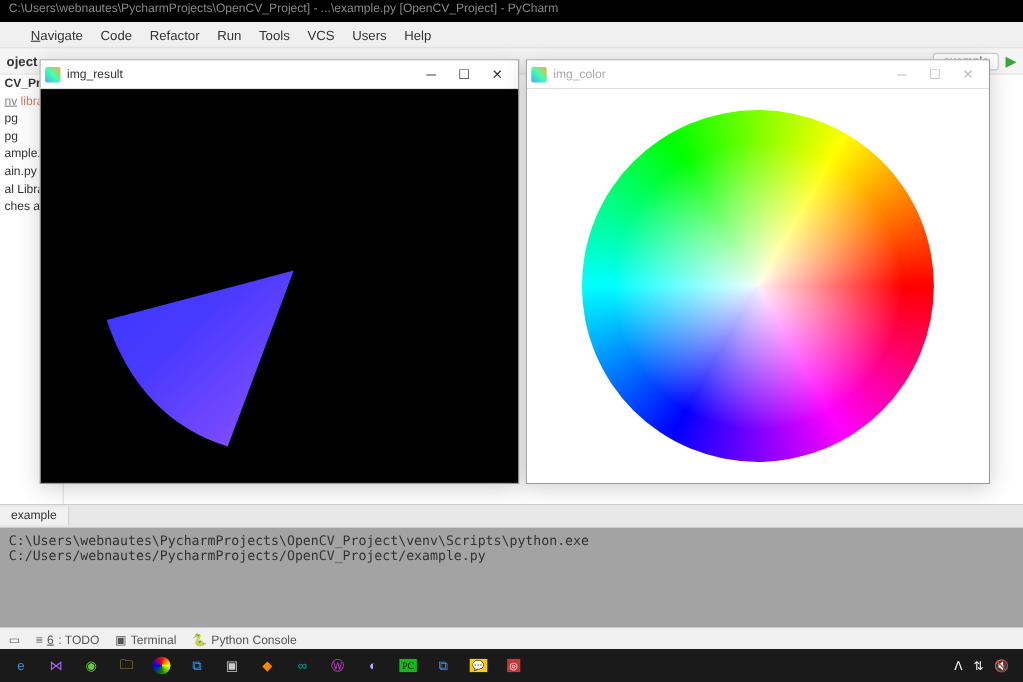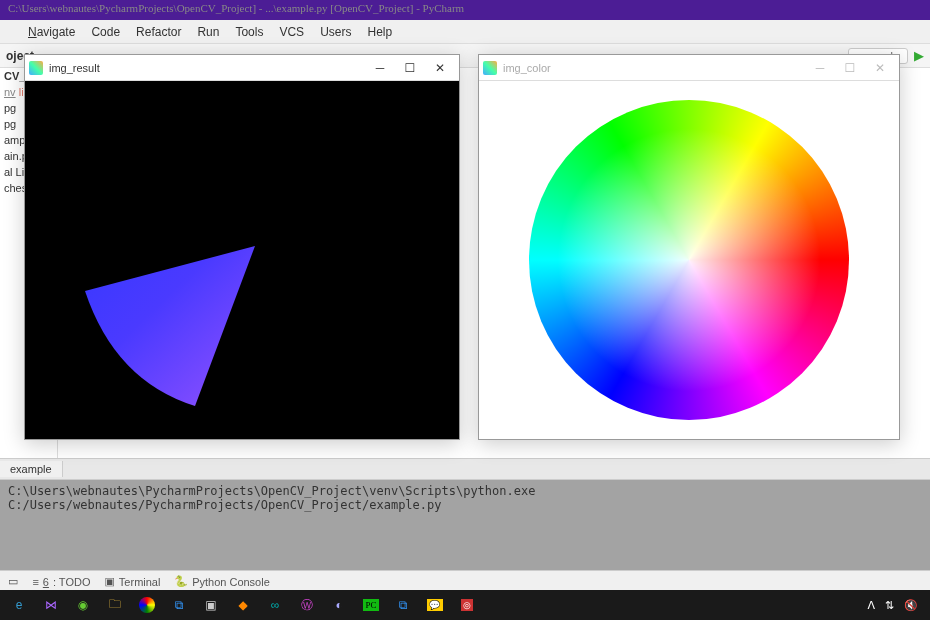--- a/index.html
+++ b/index.html
@@ -1,17 +1,17 @@
 <!DOCTYPE html>
 <html><head>
   <meta charset="utf-8">
   <style>
     * { margin: 0; padding: 0; box-sizing: border-box; }
     body { width: 930px; height: 620px; font-family: 'Segoe UI', Tahoma, sans-serif; font-size: 12px; background: #f0f0f0; overflow: hidden; position: relative; }
-    .titlebar { height: 20px; background: #4c1d95; color: #888; padding: 2px 8px; font-size: 11px; font-family: Liberation Serif, serif; }
+    .titlebar { height: 20px; background: #000000; color: #888; padding: 2px 8px; font-size: 11px; }
     .menubar { height: 24px; background: #f0f0f0; border-bottom: 1px solid #ddd; display: flex; align-items: center; padding: 0 20px; }
     .menubar span { padding: 2px 8px; cursor: pointer; color: #333; }
     .menubar span u { text-decoration: underline; }
     .toolbar-row { height: 24px; background: #f5f5f5; border-bottom: 1px solid #ddd; display: flex; align-items: center; justify-content: space-between; padding: 0 6px; }
     .project-label { font-weight: bold; color: #333; }
     .run-area { display: flex; align-items: center; gap: 6px; }
     .run-area span.combo { background: #fff; border: 1px solid #ccc; padding: 1px 8px; font-size: 11px; color: #666; border-radius: 3px; }
     .run-btn { color: #3a3; font-size: 13px; }
     .main-area { position: relative; height: 390px; background: #fff; }
     .project-tree { position: absolute; left: 0; top: 0; width: 58px; height: 100%; background: #fff; border-right: 1px solid #ddd; overflow: hidden; }
@@ -74,21 +74,21 @@
     <div class="tree-item"><span class="venv">nv</span> <span class="lib">libra</span></div>
     <div class="tree-item">pg</div>
     <div class="tree-item">pg</div>
     <div class="tree-item">ample.p</div>
     <div class="tree-item">ain.py</div>
     <div class="tree-item">al Libra</div>
     <div class="tree-item">ches and</div>
   </div>
   <div class="editor-bg"></div>
 
-  <div class="cv-window" style="left:24px; top:-14px; width:436px;">
+  <div class="cv-window" style="left:36px; top:-14px; width:436px;">
     <div class="cv-titlebar">
       <div class="left">
         <span class="icon-cv"></span>
         <span class="title">img_result</span>
       </div>
       <div class="controls">
         <span>─</span>
         <span>☐</span>
         <span>✕</span>
       </div>

